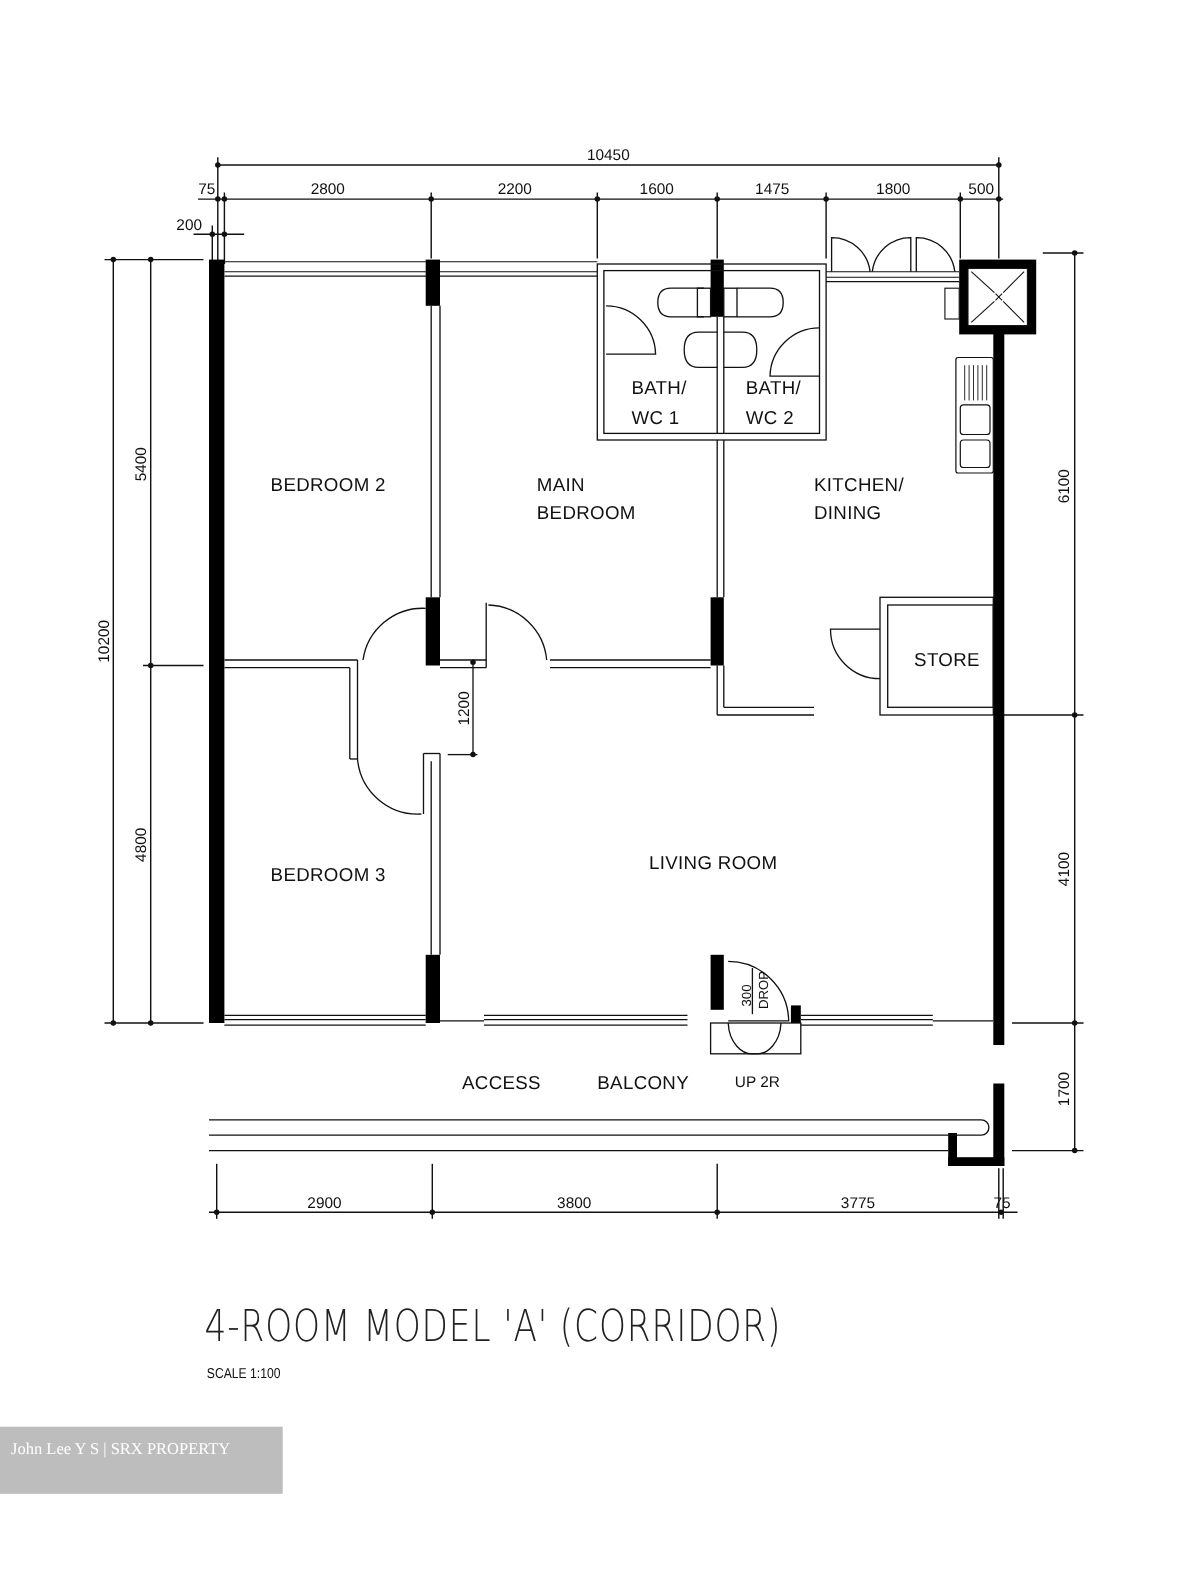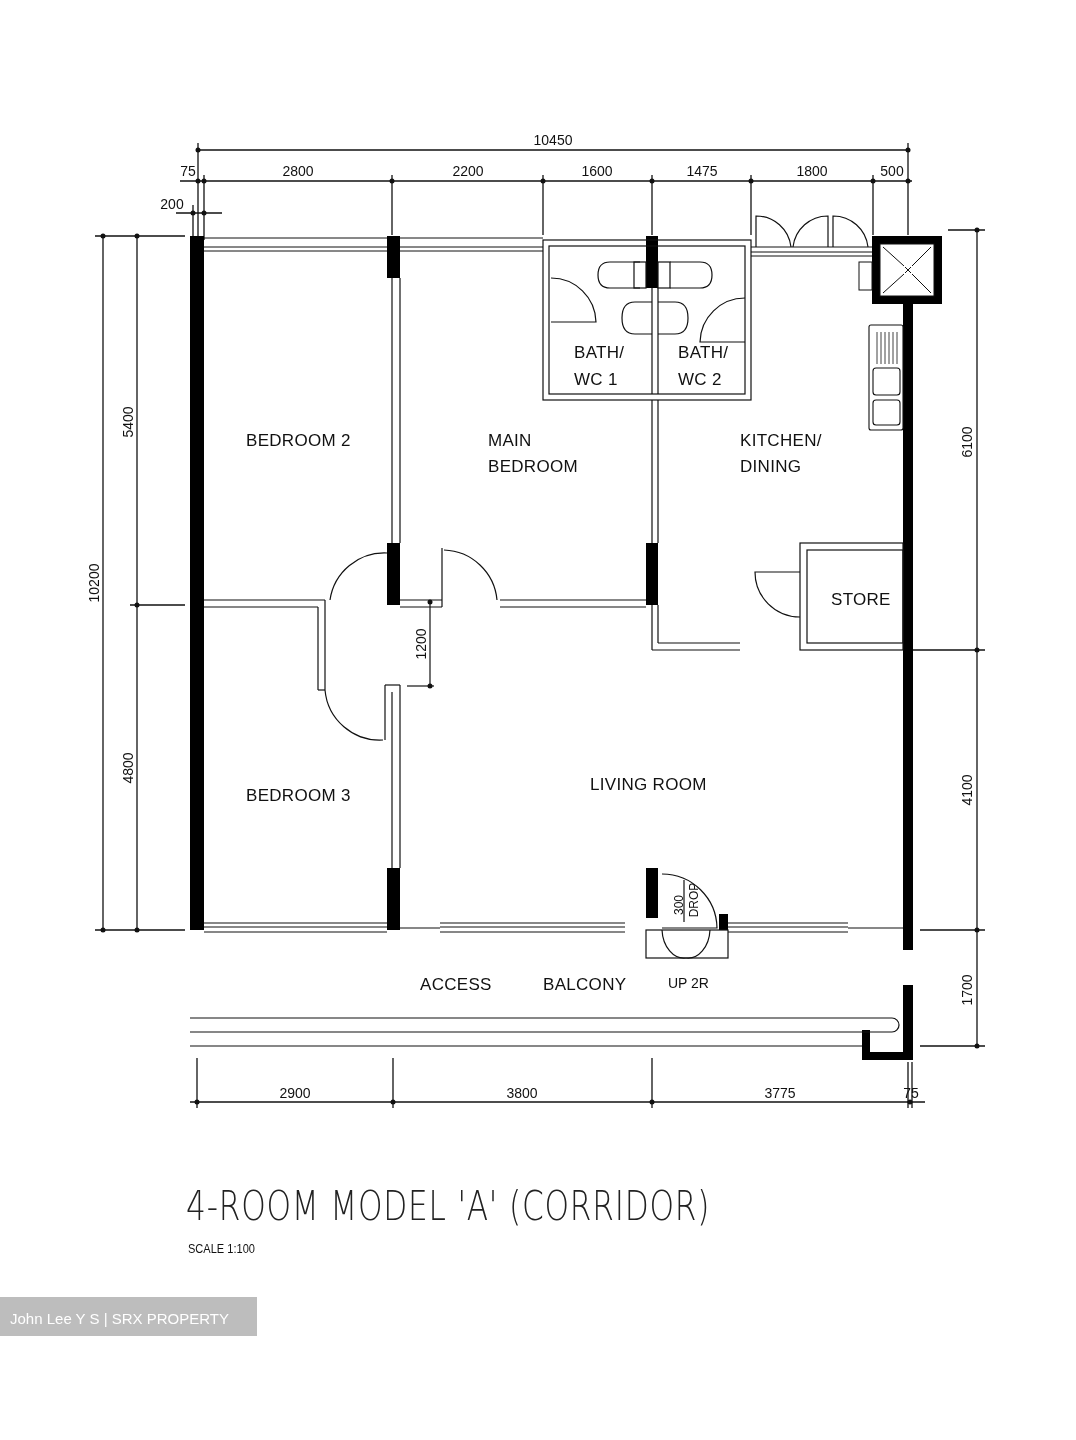--- a/index.html
+++ b/index.html
@@ -2,21 +2,21 @@
 <html><head>
 <meta charset="utf-8">
 <style>
   html, body { margin:0; padding:0; background:#ffffff; }
   body { width:1076px; height:1440px; position:relative; overflow:hidden; font-family:"Liberation Sans", sans-serif; }
   svg.plan { position:absolute; left:0; top:0; }
   .dim { font-family:"Liberation Sans Narrow","Liberation Sans", sans-serif; font-size:14px; fill:#111; }
   .room { font-family:"Liberation Sans", sans-serif; font-size:17px; fill:#111; letter-spacing:0.3px; }
   .title { position:absolute; left:186px; top:1183px; font-family:"DejaVu Sans", sans-serif; font-size:40px; color:#222; letter-spacing:1px; transform:scaleX(0.78); transform-origin:left top; white-space:nowrap; font-weight:300; }
   .scale { position:absolute; left:188px; top:1241px; font-family:"Liberation Sans", sans-serif; font-size:13px; color:#111; white-space:nowrap; transform:scaleX(0.85); transform-origin:left top; }
-  .watermark { position:absolute; left:0; top:1297px; width:257px; height:39px; background:#bdbdbd; color:#ffffff; font-family:Liberation Sans, sans-serif; font-size:15px; line-height:43px; padding-left:10px; box-sizing:border-box; white-space:nowrap; }
+  .watermark { position:absolute; left:0; top:1297px; width:257px; height:61px; background:#bdbdbd; color:#ffffff; font-family:Liberation Serif, serif; font-size:15px; line-height:43px; padding-left:10px; box-sizing:border-box; white-space:nowrap; }
 </style>
 </head>
 <body>
 
 <svg class="plan" width="1076" height="1440" viewBox="0 0 1076 1440" xmlns="http://www.w3.org/2000/svg">
   <g stroke="#111" fill="none" stroke-width="1.3">
 
     <line x1="198" y1="150" x2="908" y2="150"></line>
     <line x1="198" y1="143" x2="198" y2="240"></line>
     <line x1="908" y1="143" x2="908" y2="235"></line>

